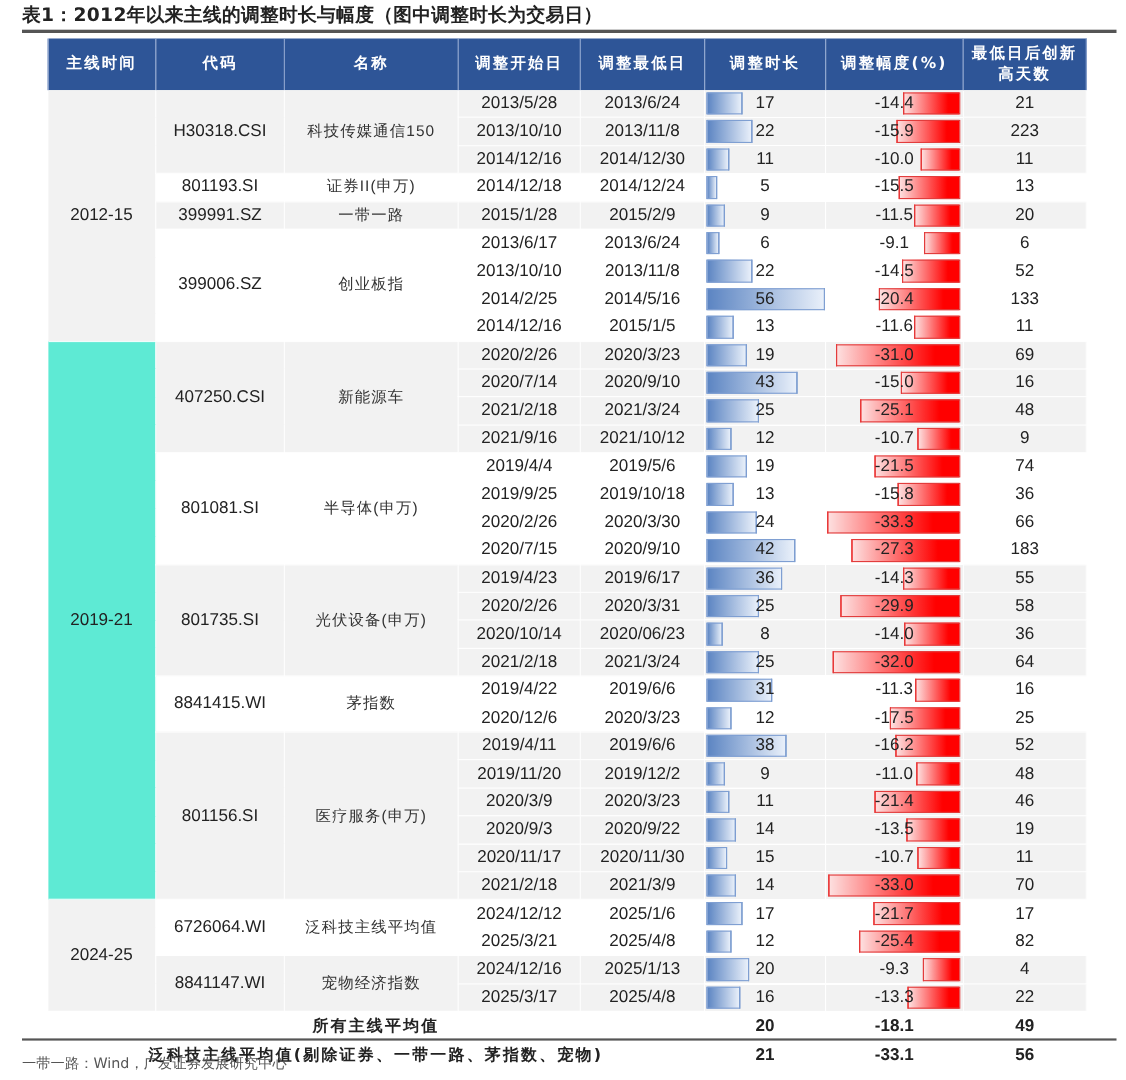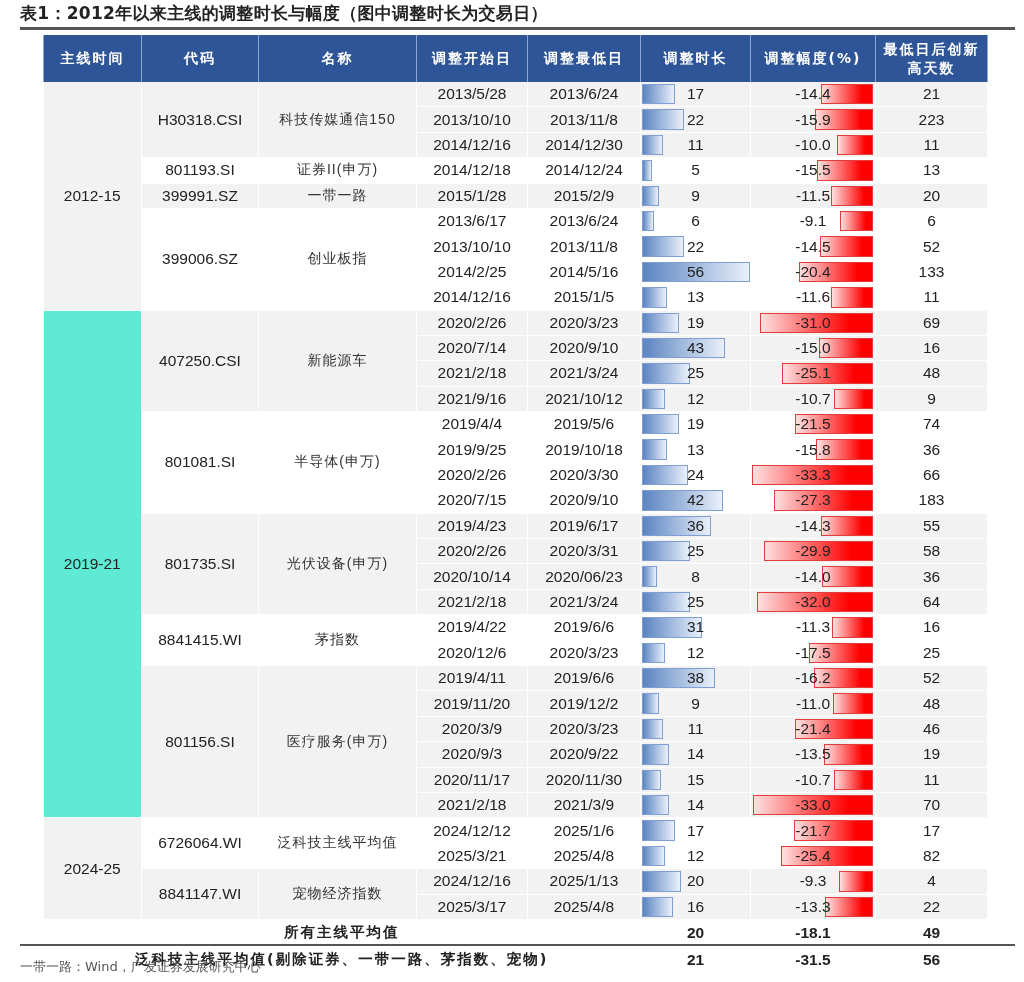--- a/index.html
+++ b/index.html
@@ -336,20 +336,20 @@
       </tr>
       <tr class="summary">
         <td class="label" colspan="5">所有主线平均值</td>
         <td>20</td>
         <td>-18.1</td>
         <td>49</td>
       </tr>
       <tr class="summary">
         <td class="label" colspan="5">泛科技主线平均值(剔除证券、一带一路、茅指数、宠物)</td>
         <td>21</td>
-        <td>-31.5</td>
+        <td>-33.1</td>
         <td>56</td>
       </tr>
     </tbody>
 </table>
 
 <div class="rule-bottom"></div>
 <div class="source">一带一路：Wind，广发证券发展研究中心</div>
 
 </body></html>

